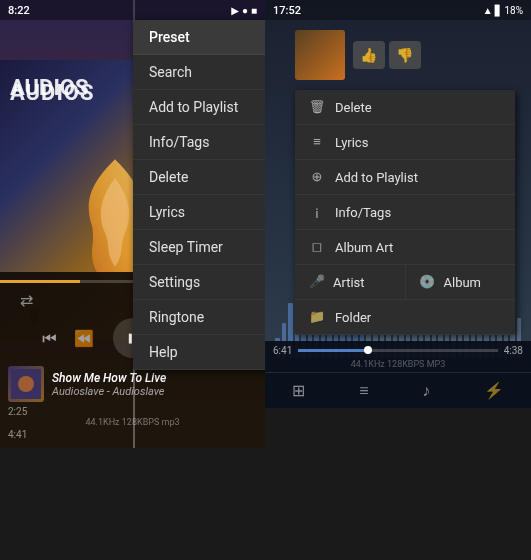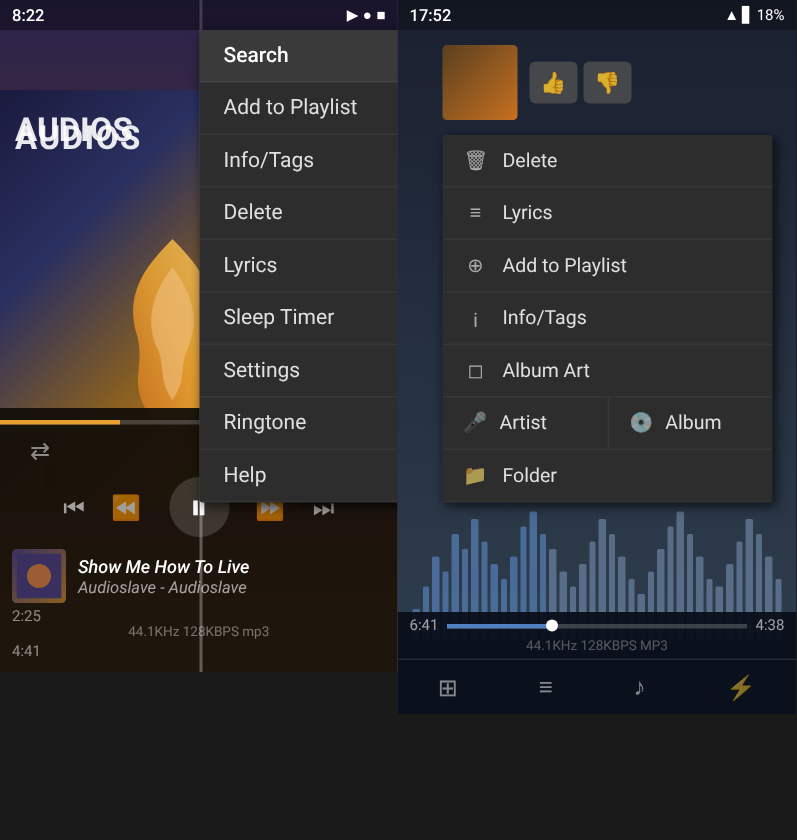--- a/index.html
+++ b/index.html
@@ -209,21 +209,21 @@
     .quality-text {
       font-size: 9px;
       color: rgba(255,255,255,0.4);
       text-align: center;
       padding-bottom: 2px;
     }
 
     
     .right-panel {
       width: 266px;
-      height: 476px;
+      height: 408px;
       position: relative;
       overflow: hidden;
       background: #1a2030;
     }
 
     .right-bg {
       position: absolute;
       inset: 0;
       background: linear-gradient(to bottom, #1a2030 0%, #253040 50%, #304050 100%);
     }
@@ -494,20 +494,21 @@
       <path d="M40,10 C60,30 75,50 65,80 C60,100 70,110 60,130 C50,150 30,150 20,130 C10,110 20,100 15,80 C5,50 20,30 40,10Z" fill="url(#flameGrad)" opacity="0.9"></path>
       <path d="M40,30 C55,50 60,70 50,90 C45,105 50,110 40,125 C30,110 35,105 30,90 C20,70 25,50 40,30Z" fill="#f0c080" opacity="0.6"></path>
     </svg>
 
     <div style="position:absolute;bottom:15px;left:30px;width:8px;height:16px;background:rgba(100,50,20,0.8);border-radius:2px;"></div>
   </div>
 
   <div class="divider-line"></div>
 
   <div class="dropdown-menu-left">
+    <div class="menu-item-left">Preset</div>
     <div class="menu-item-left">Search</div>
     <div class="menu-item-left">Add to Playlist</div>
     <div class="menu-item-left">Info/Tags</div>
     <div class="menu-item-left">Delete</div>
     <div class="menu-item-left">Lyrics</div>
     <div class="menu-item-left">Sleep Timer</div>
     <div class="menu-item-left">Settings</div>
     <div class="menu-item-left">Ringtone</div>
     <div class="menu-item-left">Help</div>
   </div>

